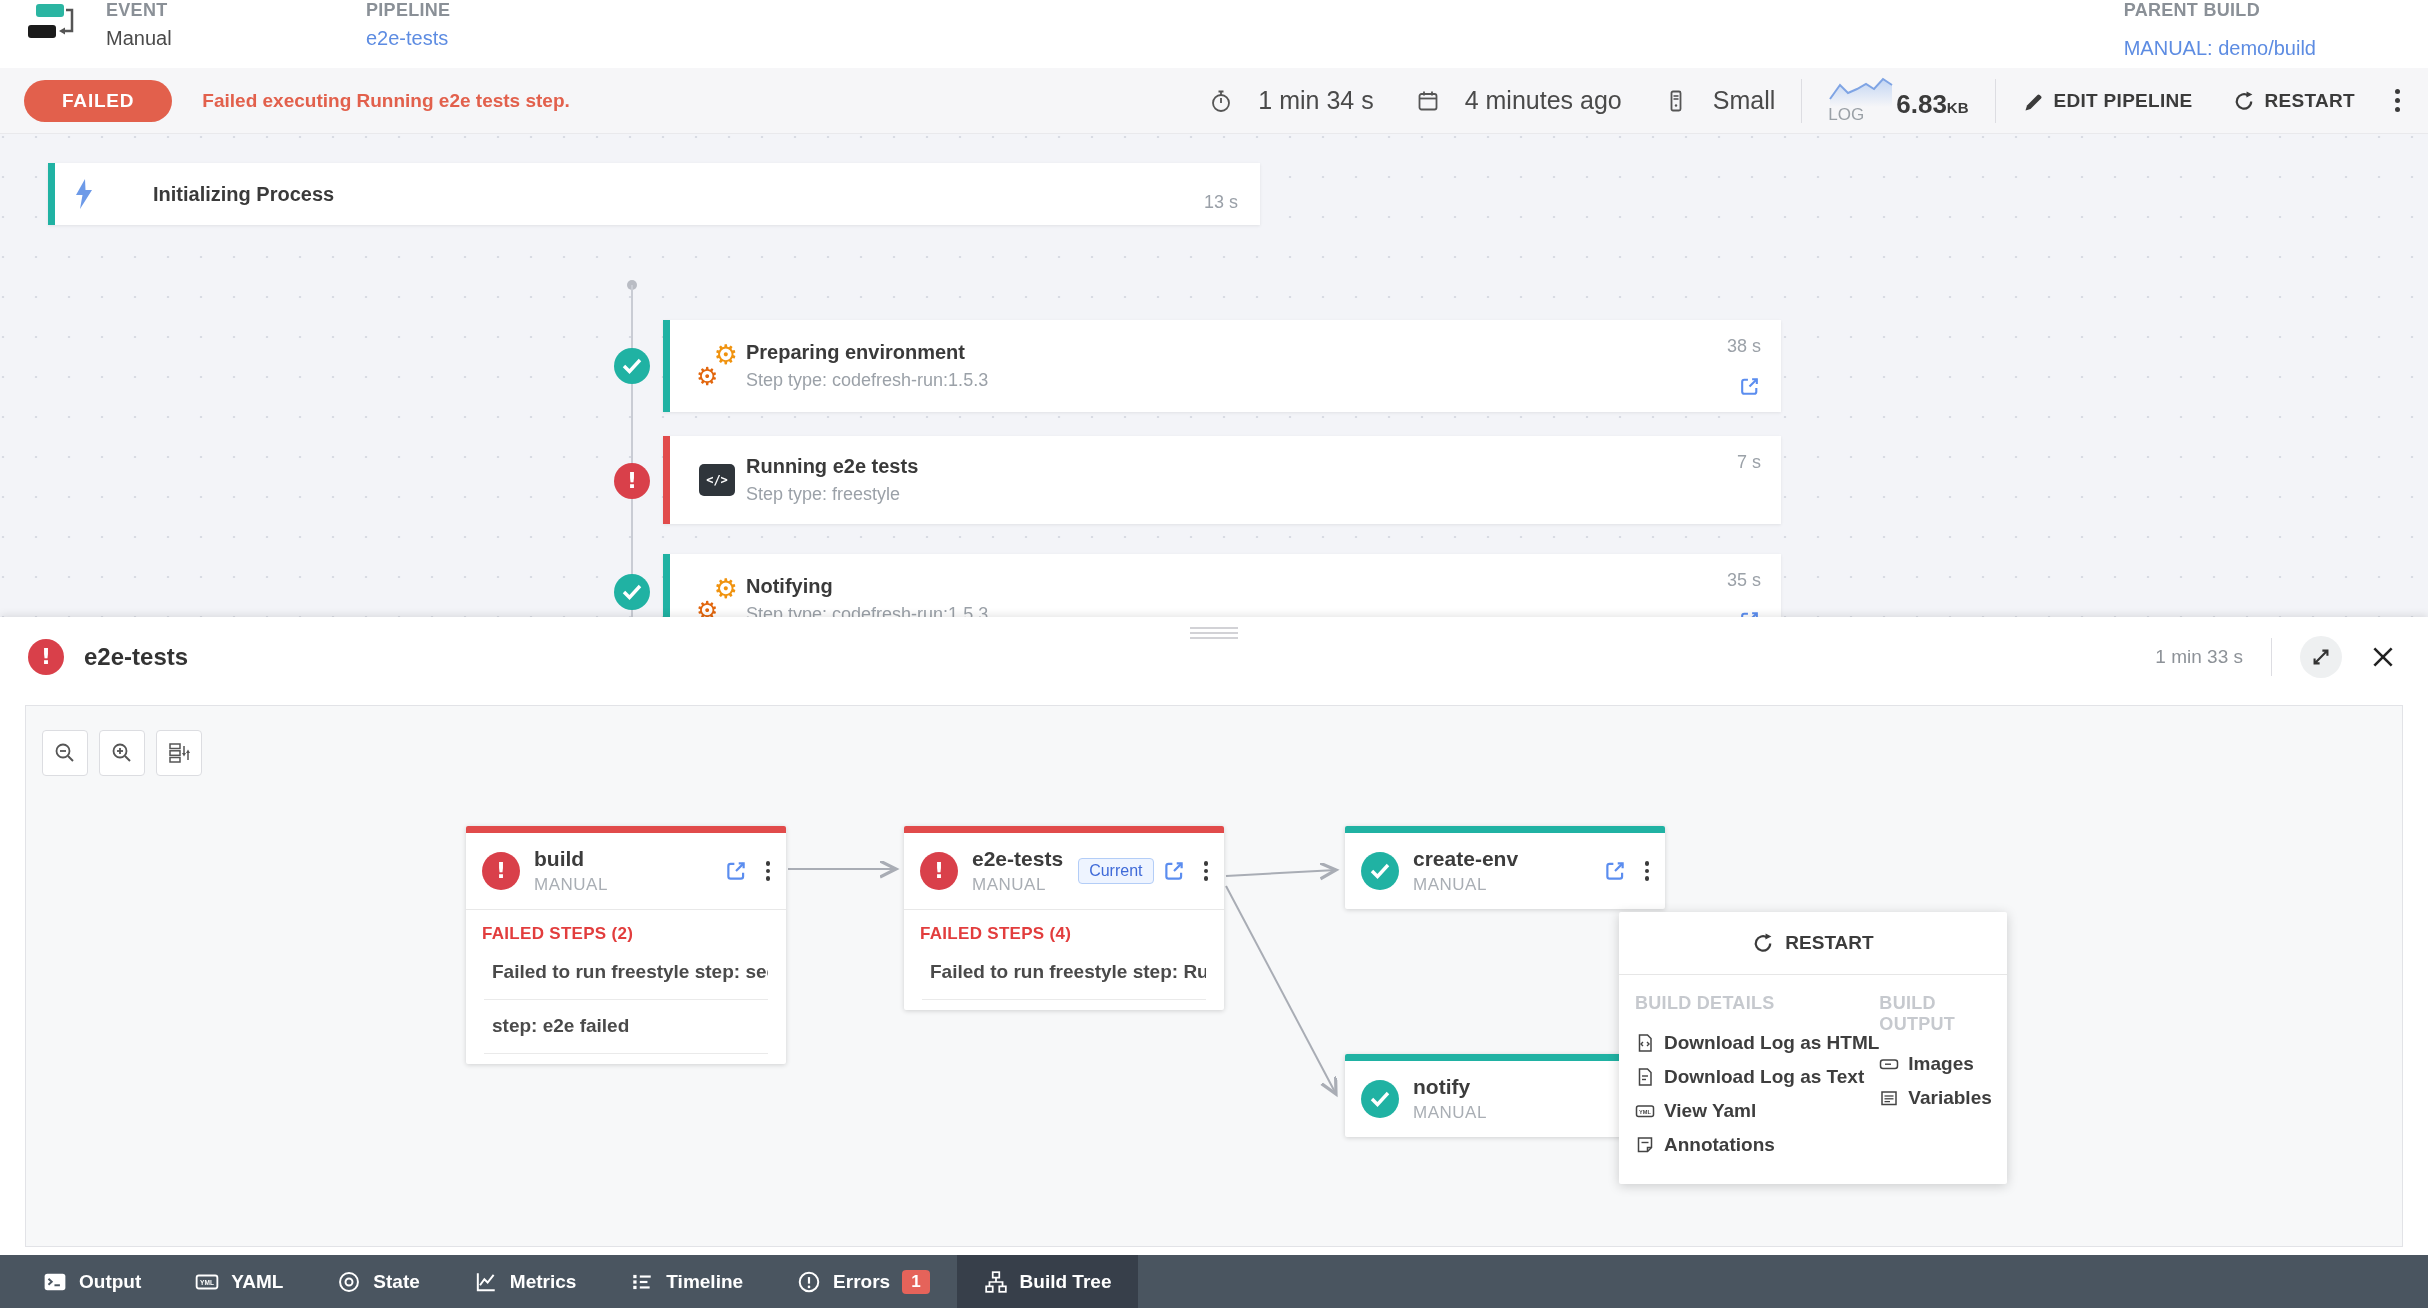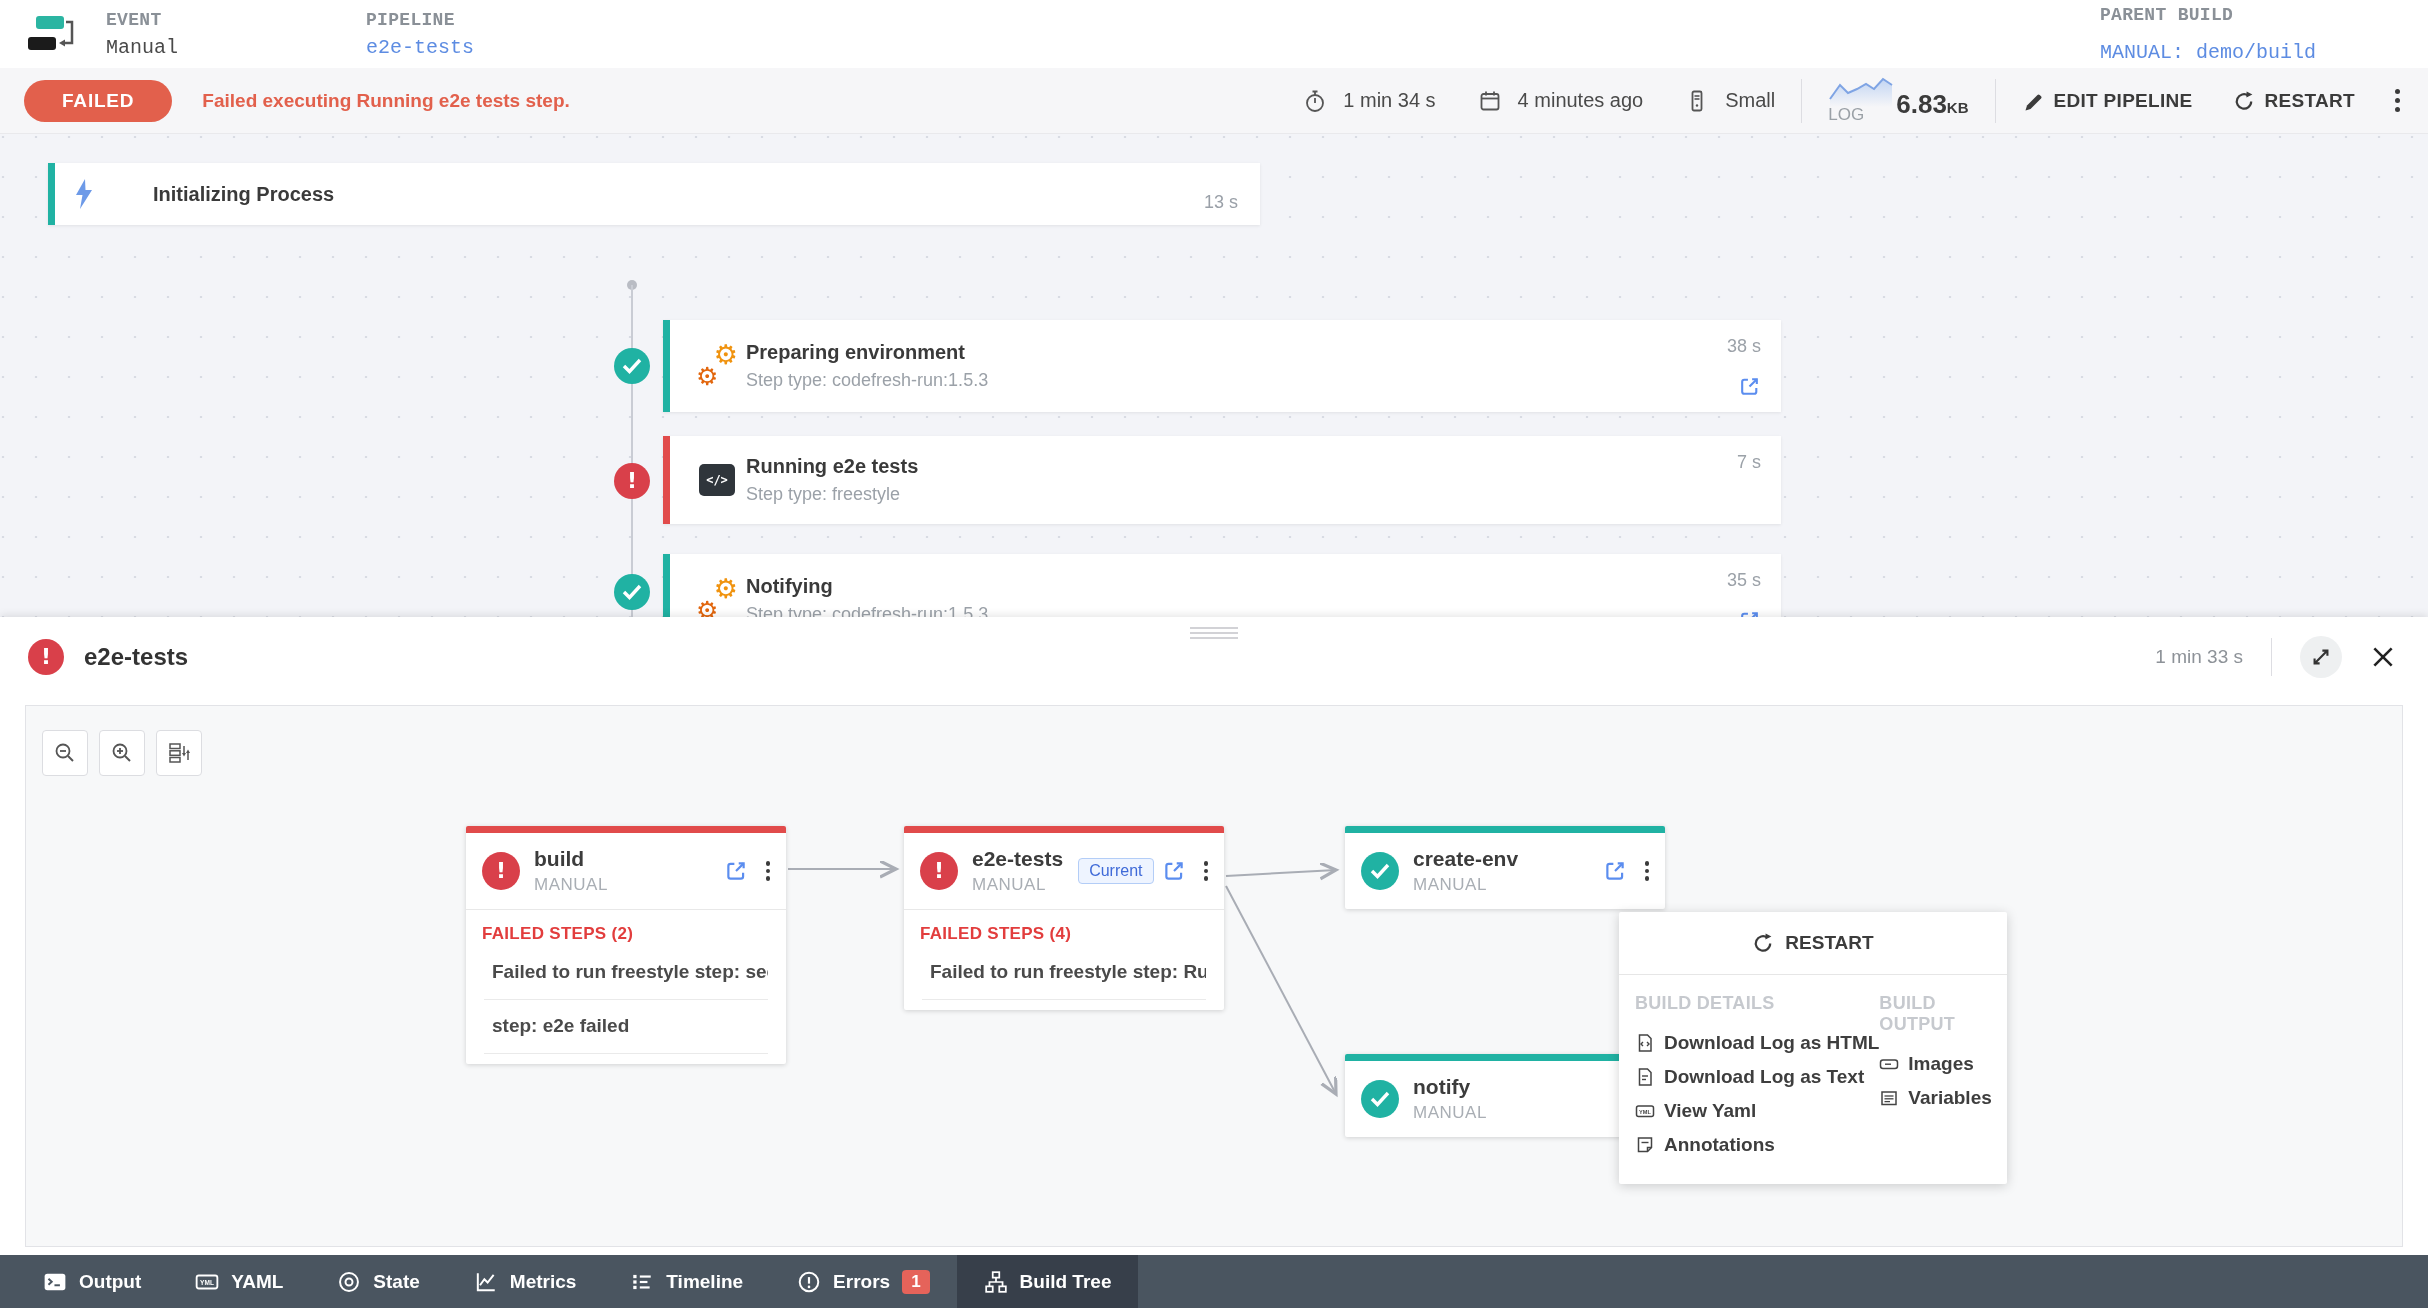--- a/index.html
+++ b/index.html
@@ -2,39 +2,39 @@
 <html><head>
 <meta charset="utf-8">
 <style>
   html,body{margin:0;padding:0;background:#fff;}
   #app{position:relative;width:2428px;height:1308px;overflow:hidden;
        font-family:"Liberation Sans",sans-serif;color:#3c3c3c;}
   svg{display:block;}
 
   
   .top-header{position:absolute;top:0;left:0;right:0;height:68px;background:#fff;
-              display:flex;align-items:center;padding-left:28px;box-sizing:border-box;font-family:Liberation Mono, monospace;}
+              display:flex;align-items:flex-start;padding-left:28px;box-sizing:border-box;}
   .logo{width:52px;height:44px;margin-right:26px;}
   .hcol{display:flex;flex-direction:column;justify-content:center;gap:6px;}
   .hcol .lbl{font-size:18px;font-weight:bold;color:#8a9097;letter-spacing:.3px;}
   .hcol .val{font-size:20px;color:#4a4a4a;}
   .hcol .val.link{color:#5d8ce2;cursor:pointer;}
   .col-event{width:260px;}
   .col-pipeline{flex:1;}
   .col-parent{margin-right:112px;gap:16px;}
 
   
   .status-bar{position:absolute;top:68px;left:0;right:0;height:66px;background:#f6f6f8;
               border-bottom:1px solid #e9e9ec;display:flex;align-items:center;
               padding:0 24px;box-sizing:border-box;}
   .pill{background:#e2604c;color:#fff;font-weight:bold;font-size:19px;letter-spacing:.8px;
         border-radius:21px;padding:10px 38px;}
   .fail-msg{color:#e2604c;font-size:19px;font-weight:bold;margin-left:30px;}
   .sb-right{margin-left:auto;display:flex;align-items:center;}
-  .meta{display:flex;align-items:center;gap:16px;font-size:20px;color:#4a4a4a;margin-left:42px;}
+  .meta{display:flex;align-items:center;gap:25px;font-size:25px;color:#4a4a4a;margin-left:42px;}
   .vdiv{width:1px;height:44px;background:#dddde2;margin:0 26px;}
   .log-block{display:flex;align-items:flex-end;gap:2px;}
   .log-col{display:flex;flex-direction:column;align-items:flex-start;}
   .log-lbl{font-size:17px;color:#9aa0a6;margin-top:-2px;}
   .log-val{font-size:26px;font-weight:bold;color:#3b3b3b;line-height:1;margin-bottom:8px;}
   .log-val .unit{font-size:15px;}
   .tool-btn{display:flex;align-items:center;gap:10px;font-size:19px;font-weight:bold;
             color:#3b3b3b;letter-spacing:.3px;margin-left:40px;cursor:pointer;}
   .kebab{display:flex;flex-direction:column;gap:4px;margin-left:36px;cursor:pointer;padding:4px;}
   .kebab i{width:5px;height:5px;border-radius:50%;background:#3b3b3b;}

